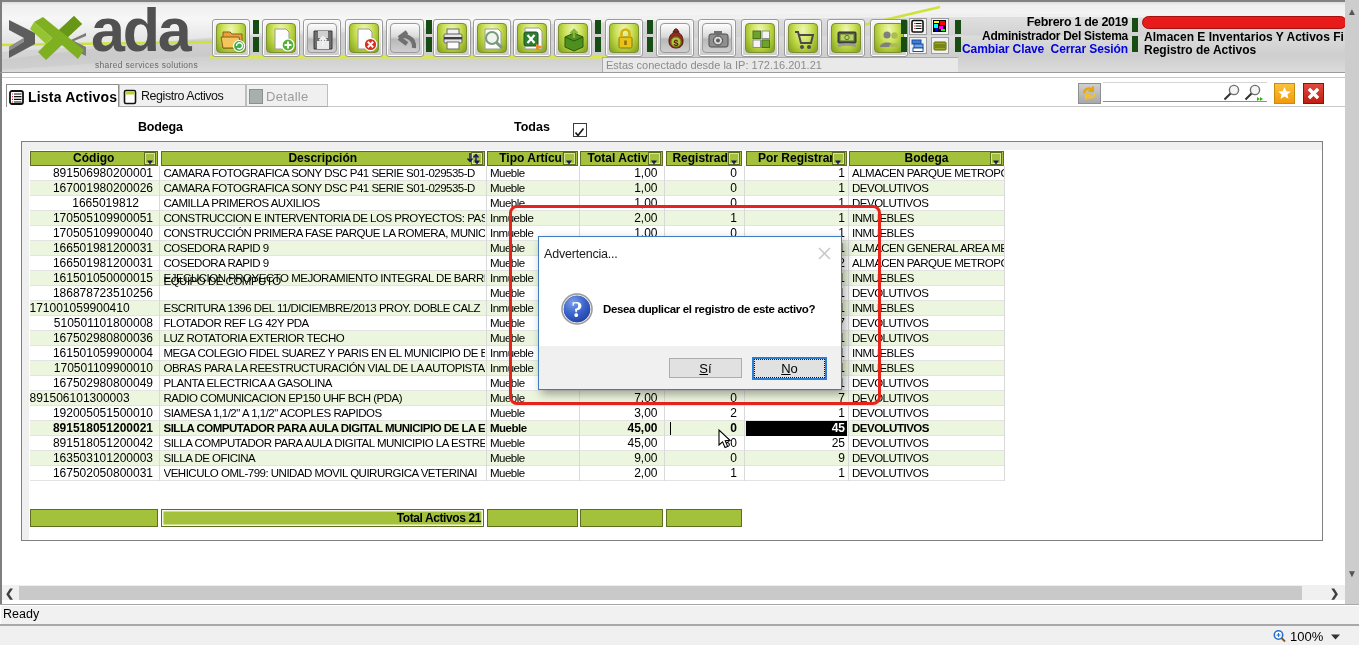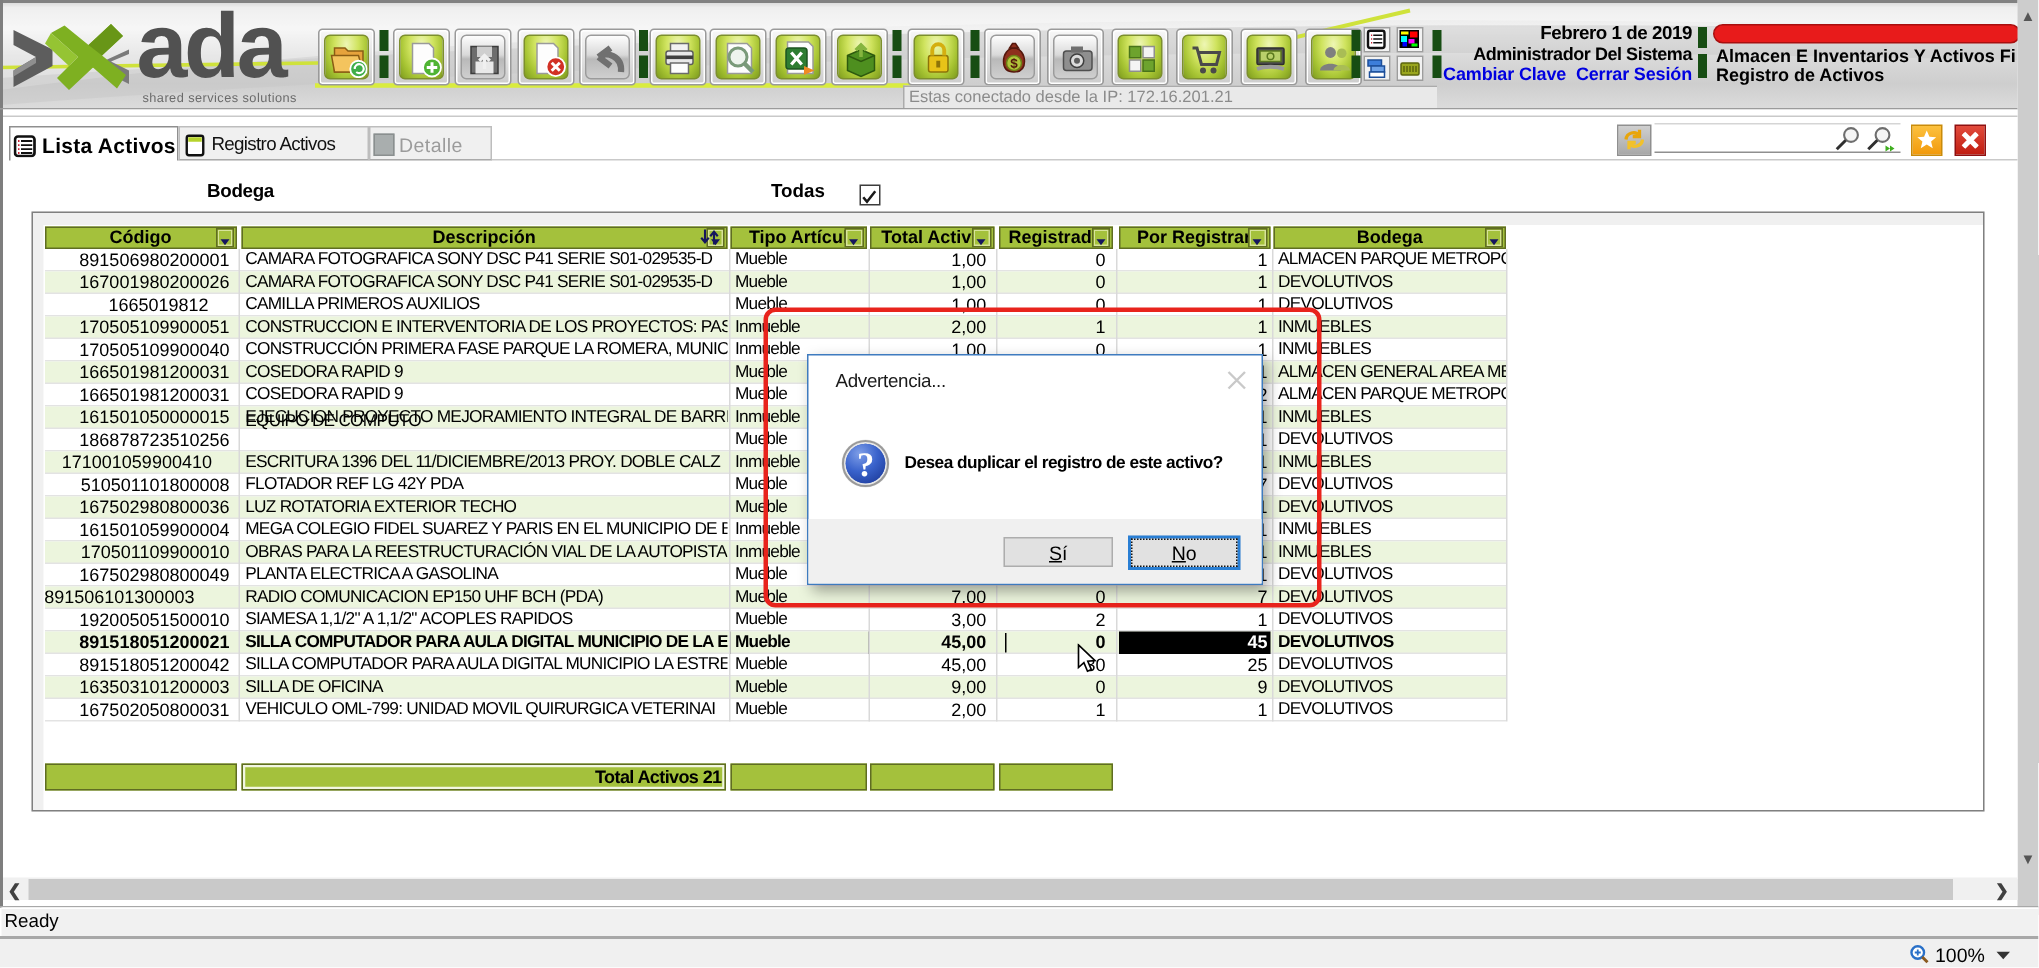--- a/index.html
+++ b/index.html
@@ -380,21 +380,21 @@
 <div class="cell ctxt" style="left:852px;top:271px;width:152px;">INMUEBLES</div>
 <div class="abs" style="left:29.5px;top:286px;width:974.5px;height:15px;background:#ffffff;border-bottom:0.5px solid #e3e3e3;"></div>
 <div class="cell" style="left:29.5px;top:286px;width:123.5px;text-align:right;">186878723510256</div>
 <div class="cell ctxt" style="left:163.5px;top:274px;width:277px;">EQUIPO DE COMPUTO</div>
 <div class="cell ctxt" style="left:490px;top:286px;width:87.5px;">Mueble</div>
 <div class="cell" style="left:580px;top:286px;width:77.5px;text-align:right;">1,00</div>
 <div class="cell" style="left:665.5px;top:286px;width:71.5px;text-align:right;">0</div>
 <div class="cell" style="left:745.5px;top:286px;width:99.5px;text-align:right;">1</div>
 <div class="cell ctxt" style="left:852px;top:286px;width:152px;">DEVOLUTIVOS</div>
 <div class="abs" style="left:29.5px;top:301px;width:974.5px;height:15px;background:#ecf5dd;border-bottom:0.5px solid #e3e3e3;"></div>
-<div class="cell" style="left:29.5px;top:301px;width:123.5px;text-align:center;">171001059900410</div>
+<div class="cell" style="left:29.5px;top:301px;width:123.5px;text-align:left;">171001059900410</div>
 <div class="cell ctxt" style="left:163.5px;top:301px;width:321.5px;">ESCRITURA 1396 DEL 11/DICIEMBRE/2013 PROY. DOBLE CALZ</div>
 <div class="cell ctxt" style="left:490px;top:301px;width:87.5px;">Inmueble</div>
 <div class="cell" style="left:580px;top:301px;width:77.5px;text-align:right;">1,00</div>
 <div class="cell" style="left:665.5px;top:301px;width:71.5px;text-align:right;">0</div>
 <div class="cell" style="left:745.5px;top:301px;width:99.5px;text-align:right;">1</div>
 <div class="cell ctxt" style="left:852px;top:301px;width:152px;">INMUEBLES</div>
 <div class="abs" style="left:29.5px;top:316px;width:974.5px;height:15px;background:#ffffff;border-bottom:0.5px solid #e3e3e3;"></div>
 <div class="cell" style="left:29.5px;top:316px;width:123.5px;text-align:right;">510501101800008</div>
 <div class="cell ctxt" style="left:163.5px;top:316px;width:321.5px;">FLOTADOR REF LG 42Y PDA</div>
 <div class="cell ctxt" style="left:490px;top:316px;width:87.5px;">Mueble</div>
@@ -494,21 +494,21 @@
 <div class="abs" style="left:847.5px;top:166px;width:1px;height:315px;background:#d9d9d9;"></div>
 <div class="abs" style="left:1004px;top:166px;width:1px;height:315px;background:#d9d9d9;"></div>
 <div class="abs" style="left:29.5px;top:509px;width:128.5px;height:17.5px;background:#a4c13c;border:1px solid #5f6d22;"></div>
 <div class="abs" style="left:160.5px;top:509px;width:323.5px;height:17.5px;background:#a4c13c;border:1px solid #5f6d22;box-shadow:inset 0 0 0 1.5px #f2f6e2;"></div>
 <div class="abs" style="left:486.5px;top:509px;width:91.0px;height:17.5px;background:#a4c13c;border:1px solid #5f6d22;"></div>
 <div class="abs" style="left:580px;top:509px;width:82.5px;height:17.5px;background:#a4c13c;border:1px solid #5f6d22;"></div>
 <div class="abs" style="left:665.5px;top:509px;width:76.5px;height:17.5px;background:#a4c13c;border:1px solid #5f6d22;"></div>
 <div class="abs" style="left:300px;top:511px;width:181px;text-align:right;font-size:12px;font-weight:bold;color:#000;letter-spacing:-0.4px;">Total Activos 21</div>
 <div class="abs" style="left:509px;top:204.5px;width:371.5px;height:200px;border:3px solid #e8231c;border-radius:8px;"></div>
 <div class="abs" style="left:538px;top:236px;width:304px;height:154px;background:#fff;border:1px solid #3e7bbf;box-shadow:3px 4px 9px rgba(0,0,0,0.35);">
-    <div style="position:absolute;left:18px;top:10px;font-size:12.5px;color:#1a1a1a;letter-spacing:-0.2px;">Advertencia...</div>
+    <div style="position:absolute;left:5px;top:10px;font-size:12.5px;color:#1a1a1a;letter-spacing:-0.2px;">Advertencia...</div>
     <svg style="position:absolute;right:9px;top:9px" width="15" height="15">
       <path d="M2,2 L13,13 M13,2 L2,13" stroke="#c9c9c9" stroke-width="1.6"></path>
     </svg>
     <div style="position:absolute;left:0;bottom:0;width:100%;height:43px;background:#f0f0f0;"></div>
     <svg style="position:absolute;left:21px;top:55px" width="34" height="34" viewBox="0 0 34 34">
       <circle cx="17" cy="17" r="16" fill="#e8e8e8"></circle>
       <circle cx="17" cy="17" r="15" fill="none" stroke="#9a9a9a" stroke-width="1.4"></circle>
       <circle cx="17" cy="17" r="13.2" fill="#2950b8"></circle>
       <circle cx="17" cy="17" r="13.2" fill="url(#qg)"></circle>
       <defs>

